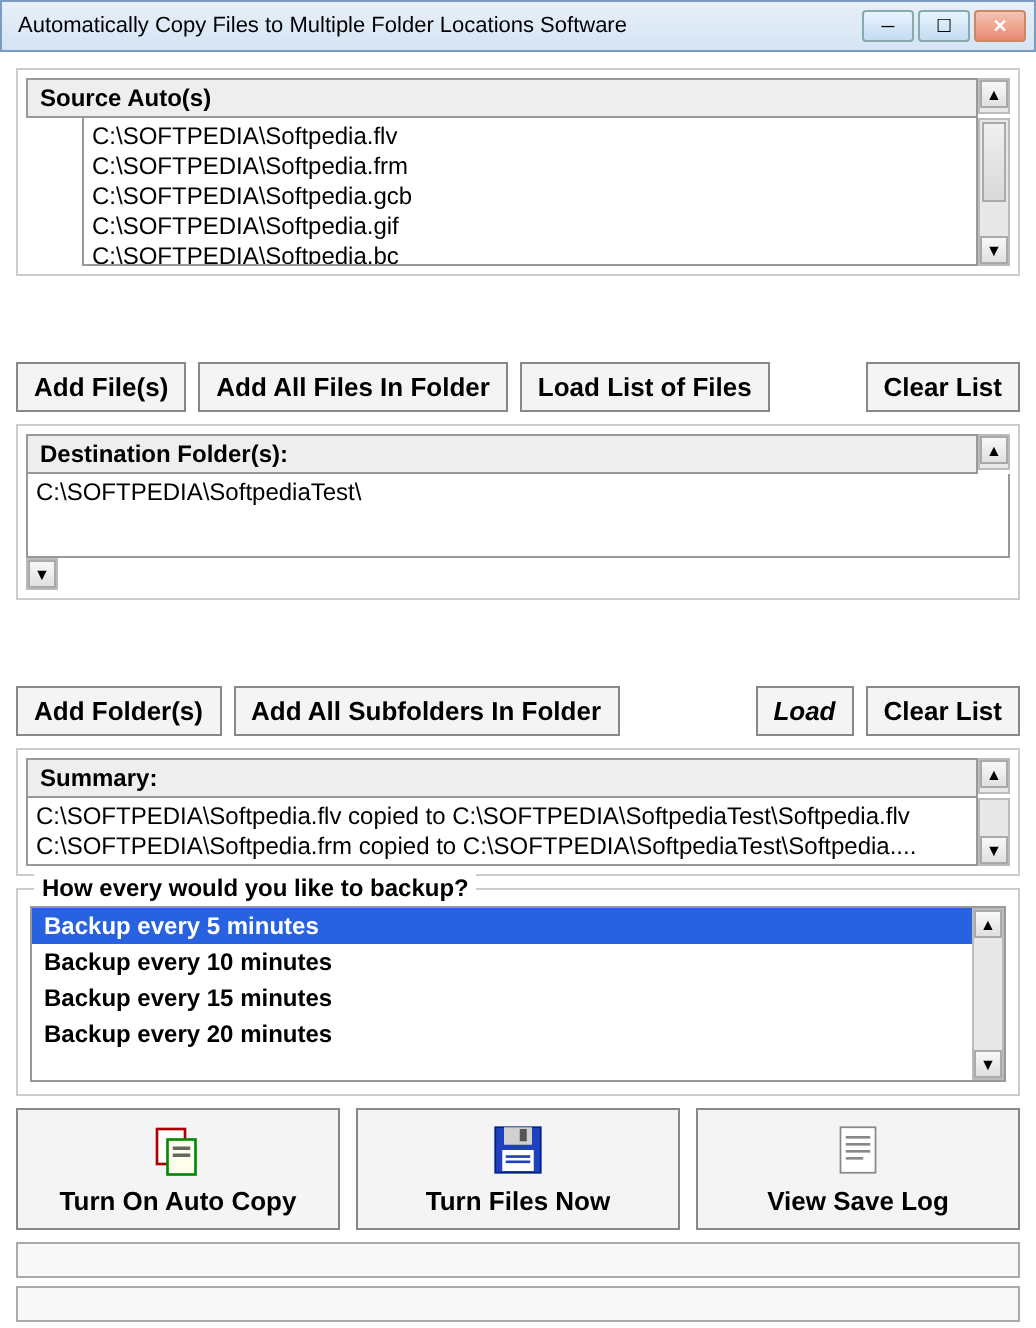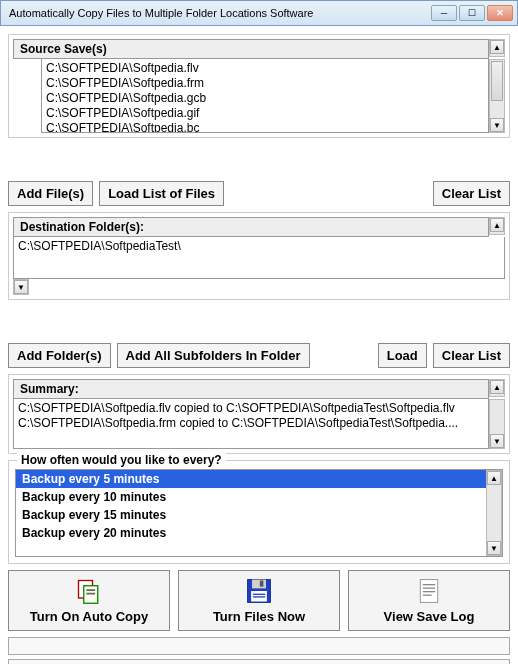--- a/index.html
+++ b/index.html
@@ -45,21 +45,21 @@
     <div class="win-btn win-min">─</div>
     <div class="win-btn win-max">☐</div>
     <div class="win-btn win-close">✕</div>
   </div>
 </div>
 
 <div class="content">
 
   <div class="group">
     <div class="group-header">
-      <div class="group-title">Source Save(s)</div>
+      <div class="group-title">Source Auto(s)</div>
       <div class="scrollbar-v" style="height:18px;">
         <div class="scroll-arrow">▲</div>
       </div>
     </div>
     <div class="list-body" style="height:74px;margin-left:28px;">
       <div class="list-content">
         <div>C:\SOFTPEDIA\Softpedia.flv</div>
         <div>C:\SOFTPEDIA\Softpedia.frm</div>
         <div>C:\SOFTPEDIA\Softpedia.gcb</div>
         <div>C:\SOFTPEDIA\Softpedia.gif</div>
@@ -68,20 +68,21 @@
       <div class="scrollbar-v">
         <div class="scroll-thumb"></div>
         <div class="scroll-track"></div>
         <div class="scroll-arrow">▼</div>
       </div>
     </div>
   </div>
 
   <div class="btn-row">
     <button class="btn">Add File(s)</button>
+    <button class="btn">Add All Files In Folder</button>
     <button class="btn">Load List of Files</button>
     <button class="btn" style="margin-left:auto;">Clear List</button>
   </div>
 
   <div class="group">
     <div class="group-header">
       <div class="group-title">Destination Folder(s):</div>
       <div class="scrollbar-v" style="height:18px;">
         <div class="scroll-arrow">▲</div>
       </div>
@@ -93,45 +94,45 @@
       <div class="scrollbar-v">
         <div class="scroll-track"></div>
         <div class="scroll-arrow">▼</div>
       </div>
     </div>
   </div>
 
   <div class="btn-row">
     <button class="btn">Add Folder(s)</button>
     <button class="btn">Add All Subfolders In Folder</button>
-    <button class="btn" style="margin-left:auto;">Load</button>
+    <button class="btn" style="margin-left:auto;font-style:italic;">Load</button>
     <button class="btn">Clear List</button>
   </div>
 
   <div class="group">
     <div class="group-header">
       <div class="group-title">Summary:</div>
       <div class="scrollbar-v" style="height:18px;">
         <div class="scroll-arrow">▲</div>
       </div>
     </div>
-    <div class="list-body" style="height:50px;">
+    <div class="list-body" style="height:34px;">
       <div class="list-content">
         <div>C:\SOFTPEDIA\Softpedia.flv copied to C:\SOFTPEDIA\SoftpediaTest\Softpedia.flv</div>
         <div>C:\SOFTPEDIA\Softpedia.frm copied to C:\SOFTPEDIA\SoftpediaTest\Softpedia....</div>
       </div>
       <div class="scrollbar-v">
         <div class="scroll-track"></div>
         <div class="scroll-arrow">▼</div>
       </div>
     </div>
   </div>
 
   <div class="fieldset">
-    <div class="legend">How often would you like to every?</div>
+    <div class="legend">How every would you like to backup?</div>
     <div class="backup-list">
       <div class="backup-items">
         <div class="backup-item selected">Backup every 5 minutes</div>
         <div class="backup-item">Backup every 10 minutes</div>
         <div class="backup-item">Backup every 15 minutes</div>
         <div class="backup-item">Backup every 20 minutes</div>
       </div>
       <div class="scrollbar-v">
         <div class="scroll-arrow">▲</div>
         <div class="scroll-track"></div>

